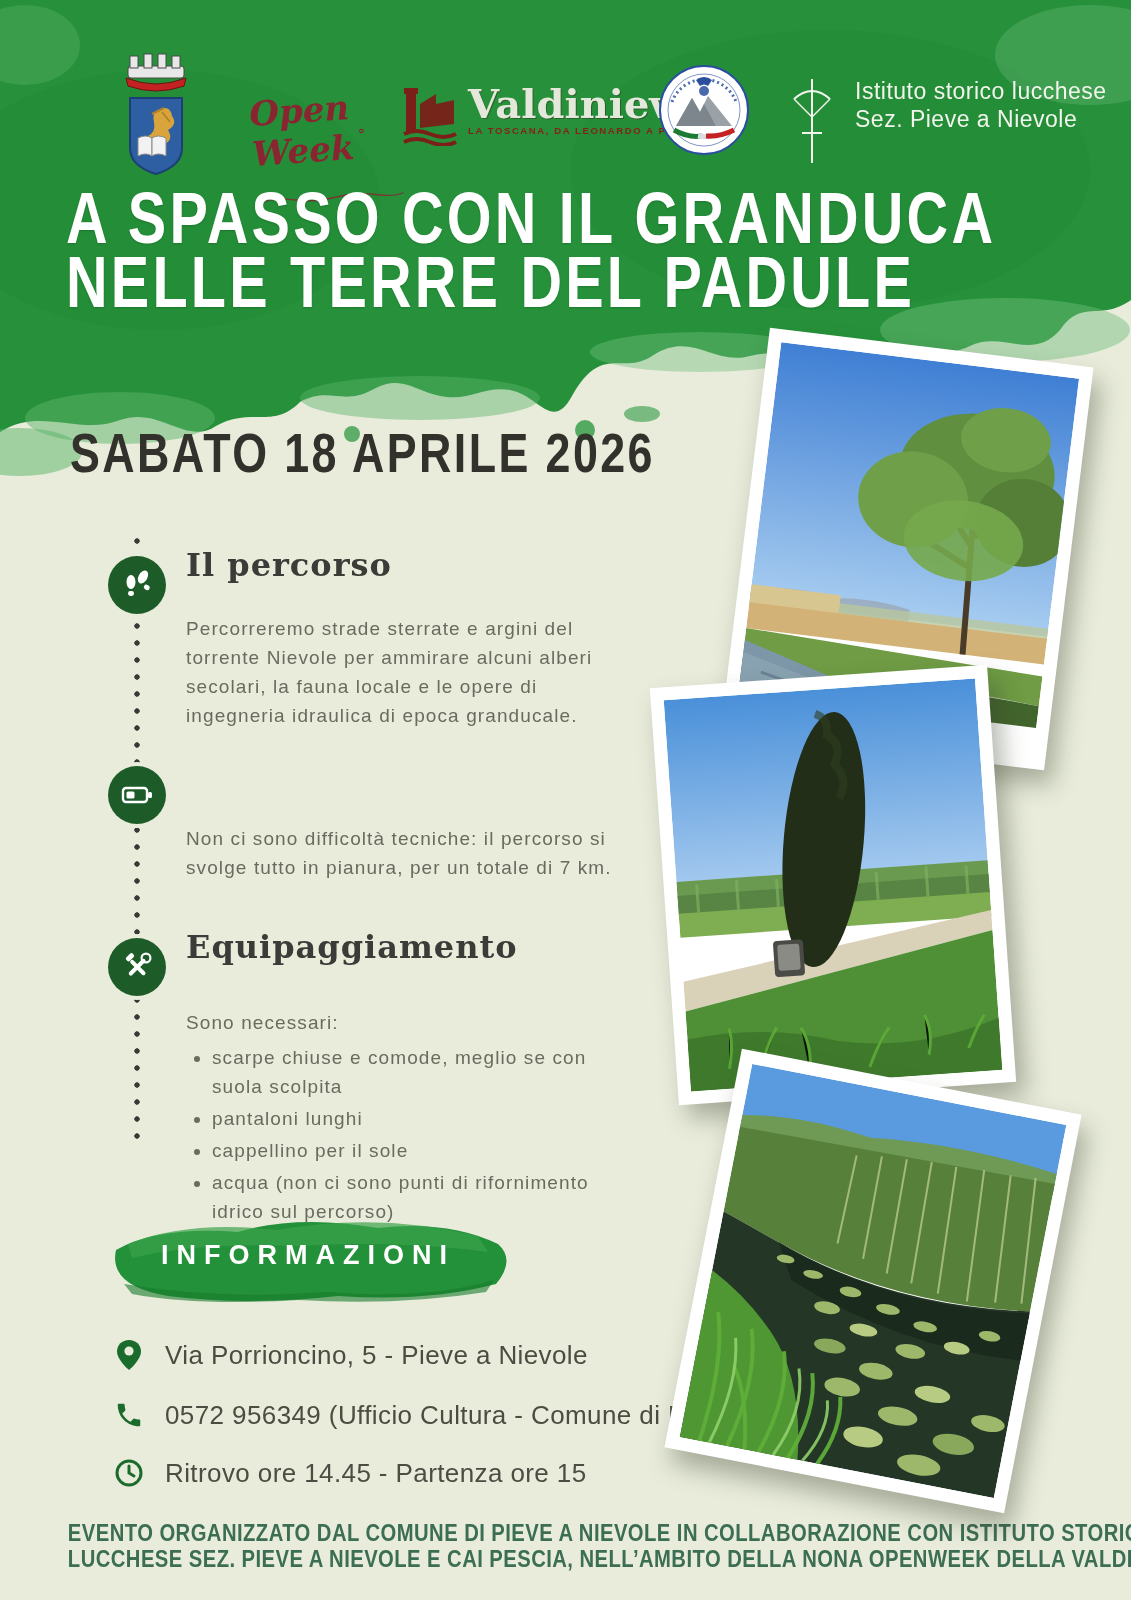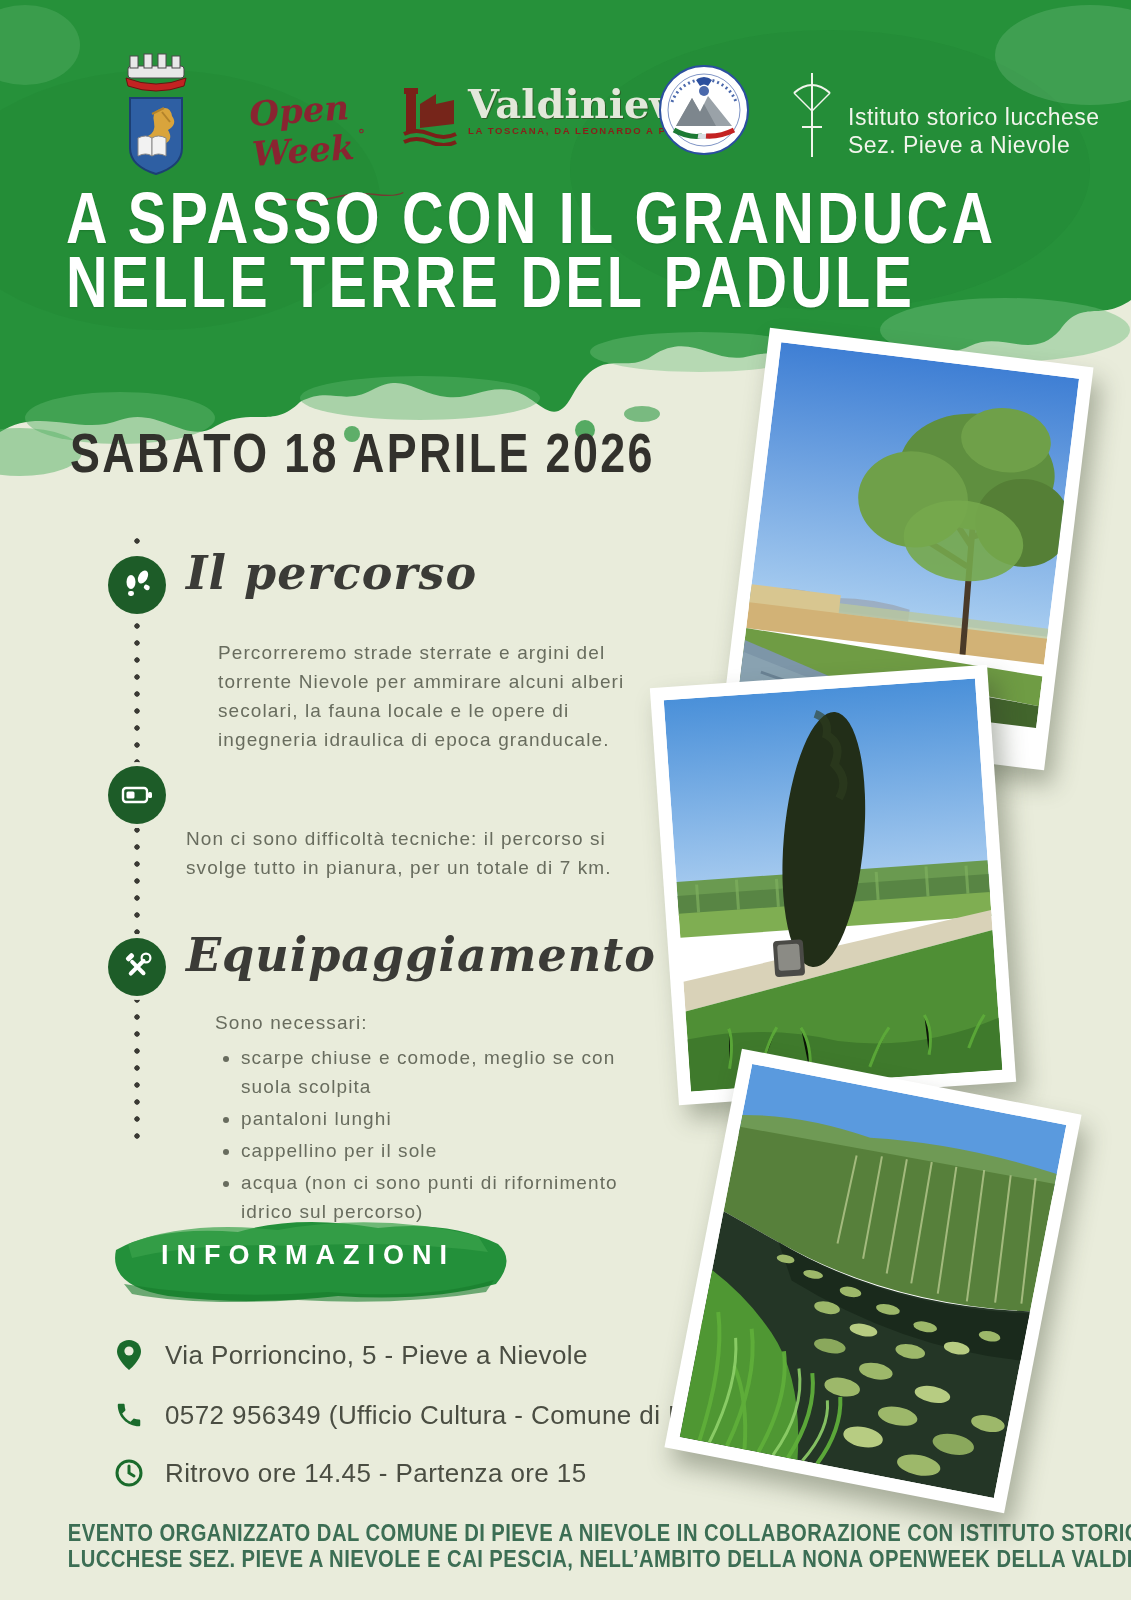--- a/index.html
+++ b/index.html
@@ -17,21 +17,21 @@
   .vald-name{font-family:"DejaVu Serif",serif;font-weight:bold;color:#e3e8da;font-size:40px;letter-spacing:0px;line-height:40px;text-shadow:1px 1px 0 rgba(60,10,10,.35);}
   .vald-tag{color:#8a1f1a;font-weight:bold;font-size:9.5px;letter-spacing:1.6px;margin-top:1px;}
   .ist-text{color:#f2f5ec;font-size:23px;line-height:28px;font-weight:normal;letter-spacing:.5px;}
 
   
   .date{left:70px;top:420px;color:#32312c;font-weight:bold;font-size:56px;letter-spacing:3px;transform:scaleX(0.80);transform-origin:0 50%;white-space:nowrap;}
 
   
   .dotline{left:134px;top:538px;width:6px;height:602px;background-image:radial-gradient(circle at 3px 3px,#3a3a34 2.4px,rgba(0,0,0,0) 3px);background-size:6px 17px;background-repeat:repeat-y;}
   .sec-icon{width:58px;height:58px;border-radius:50%;background:#1d5c28;box-shadow:0 0 0 4px #e9ecdb;display:flex;align-items:center;justify-content:center;}
-  .sec-title{font-family:"DejaVu Serif",serif;font-style:italic;font-weight:bold;font-size:46px;color:#3b3b37;letter-spacing:1px;}
+  .sec-title{font-family:"DejaVu Serif",serif;font-weight:bold;font-size:32px;color:#3b3b37;letter-spacing:1px;}
   .sec-body{font-size:19px;color:#686c5e;letter-spacing:1.1px;line-height:29px;width:450px;}
   .sec-body ul{margin:6px 0 0 0;padding-left:26px;}
   .sec-body li{margin-bottom:3px;}
 
   
   .brush-wrap{left:98px;top:1200px;width:420px;height:110px;}
   .brush-label{left:0;top:0;width:420px;height:110px;display:flex;align-items:center;justify-content:center;color:#ffffff;font-weight:bold;font-size:27px;letter-spacing:8px;}
 
   .info-row{left:112px;display:flex;align-items:center;gap:19px;color:#4a4d42;font-size:26px;letter-spacing:.4px;}
   .info-ic{width:34px;height:34px;flex:0 0 34px;display:flex;align-items:center;justify-content:center;}
@@ -126,21 +126,21 @@
       </g>
       <path d="M38,16 Q46,10 54,16 L50,22 Q46,19 42,22 Z" fill="#2b4f9e"></path>
       <circle cx="46" cy="27" r="5" fill="#2b4f9e" opacity="0.85"></circle>
       <path d="M18,62 L34,34 L42,48 L50,32 L74,62 Z" fill="#9aa2a8"></path>
       <path d="M18,62 L34,34 L42,48 L46,40 L58,62 Z" fill="#7d868d"></path>
       <path d="M16,66 Q30,74 44,72" stroke="#1d7a34" stroke-width="5" fill="none"></path>
       <path d="M40,72 Q46,73 52,72" stroke="#d8dde2" stroke-width="5" fill="none"></path>
       <path d="M48,72 Q62,73 76,66" stroke="#c42222" stroke-width="5" fill="none"></path>
     </svg>
 
-    <div class="abs" style="left:790px;top:23px;display:flex;gap:14px;align-items:flex-end;">
+    <div class="abs" style="left:790px;top:29px;display:flex;gap:21px;align-items:flex-start;">
       <svg width="44" height="88" viewBox="0 0 44 88">
         <line x1="22" y1="2" x2="22" y2="86" stroke="#f2f5ec" stroke-width="2"></line>
         <path d="M4,22 Q22,6 40,22" stroke="#f2f5ec" stroke-width="2" fill="none"></path>
         <line x1="4" y1="22" x2="22" y2="40" stroke="#f2f5ec" stroke-width="1.4"></line>
         <line x1="40" y1="22" x2="22" y2="40" stroke="#f2f5ec" stroke-width="1.4"></line>
         <line x1="12" y1="56" x2="32" y2="56" stroke="#f2f5ec" stroke-width="2"></line>
       </svg>
       <div class="ist-text">
         <div>Istituto storico lucchese</div>
         <div>Sez. Pieve a Nievole</div>
@@ -161,21 +161,21 @@
     <div class="sec-icon">
       <svg width="34" height="34" viewBox="0 0 34 34">
         <ellipse cx="11" cy="14" rx="4.5" ry="7" fill="#ffffff"></ellipse>
         <rect x="8" y="23" width="6" height="5" rx="2.4" fill="#ffffff"></rect>
         <ellipse cx="23" cy="9" rx="4.5" ry="7" fill="#ffffff" transform="rotate(28 23 9)"></ellipse>
         <rect x="24" y="17" width="6" height="5" rx="2.4" fill="#ffffff" transform="rotate(28 27 19)"></rect>
       </svg>
     </div>
   </div>
   <div class="abs sec-title" style="left:186px;top:546px;">Il percorso</div>
-  <div class="abs sec-body" style="left:186px;top:638px;margin-left:32px;">Percorreremo strade sterrate e argini del torrente Nievole per ammirare alcuni alberi secolari, la fauna locale e le opere di ingegneria idraulica di epoca granducale.</div>
+  <div class="abs sec-body" style="left:186px;top:614px;">Percorreremo strade sterrate e argini del torrente Nievole per ammirare alcuni alberi secolari, la fauna locale e le opere di ingegneria idraulica di epoca granducale.</div>
 
   <div class="abs" style="left:108px;top:766px;">
     <div class="sec-icon">
       <svg width="34" height="34" viewBox="0 0 34 34">
         <rect x="3" y="10" width="24" height="14" rx="3" fill="none" stroke="#ffffff" stroke-width="2.4"></rect>
         <rect x="6.5" y="13.5" width="8" height="7" rx="1.5" fill="#ffffff"></rect>
         <rect x="28" y="14" width="4" height="6" rx="1.5" fill="#ffffff"></rect>
       </svg>
     </div>
   </div>
@@ -185,21 +185,21 @@
     <div class="sec-icon">
       <svg width="34" height="34" viewBox="0 0 34 34">
         <rect x="15.2" y="6" width="4" height="22" rx="2" fill="#ffffff" transform="rotate(45 17 17)"></rect>
         <rect x="15.2" y="8" width="4" height="20" rx="2" fill="#ffffff" transform="rotate(-45 17 17)"></rect>
         <rect x="6" y="5" width="9" height="5" rx="2" fill="#ffffff" transform="rotate(-45 10 8)"></rect>
         <circle cx="26" cy="8" r="4.4" fill="none" stroke="#ffffff" stroke-width="2.2"></circle>
       </svg>
     </div>
   </div>
   <div class="abs sec-title" style="left:186px;top:928px;">Equipaggiamento</div>
-  <div class="abs sec-body" style="left:186px;top:1008px;margin-left:29px;">
+  <div class="abs sec-body" style="left:186px;top:1008px;">
     <div>Sono necessari:</div>
     <ul>
       <li>scarpe chiuse e comode, meglio se con suola scolpita</li>
       <li>pantaloni lunghi</li>
       <li>cappellino per il sole</li>
       <li>acqua (non ci sono punti di rifornimento idrico sul percorso)</li>
     </ul>
   </div>
 
   <div class="abs brush-wrap">

